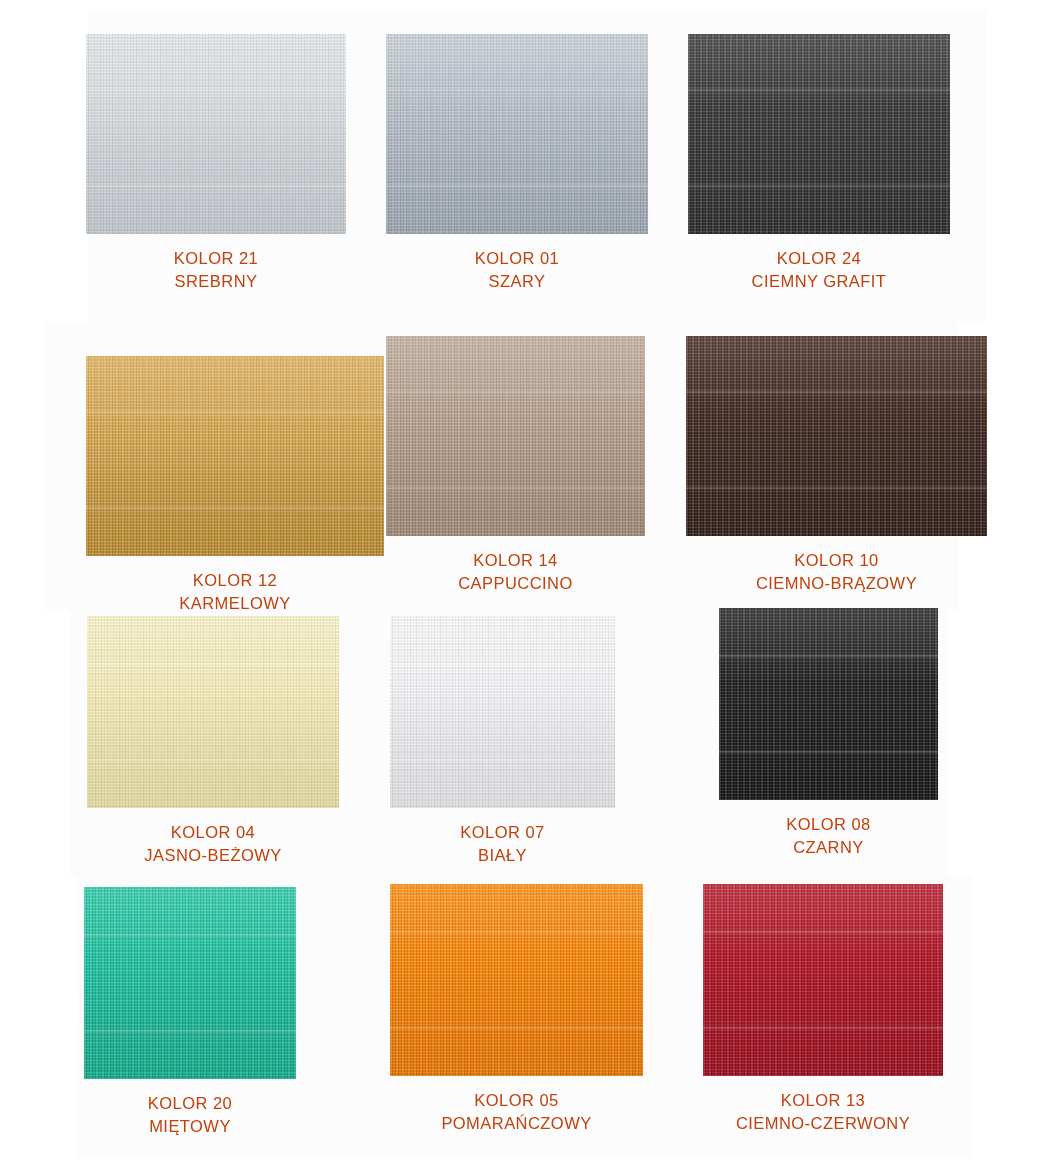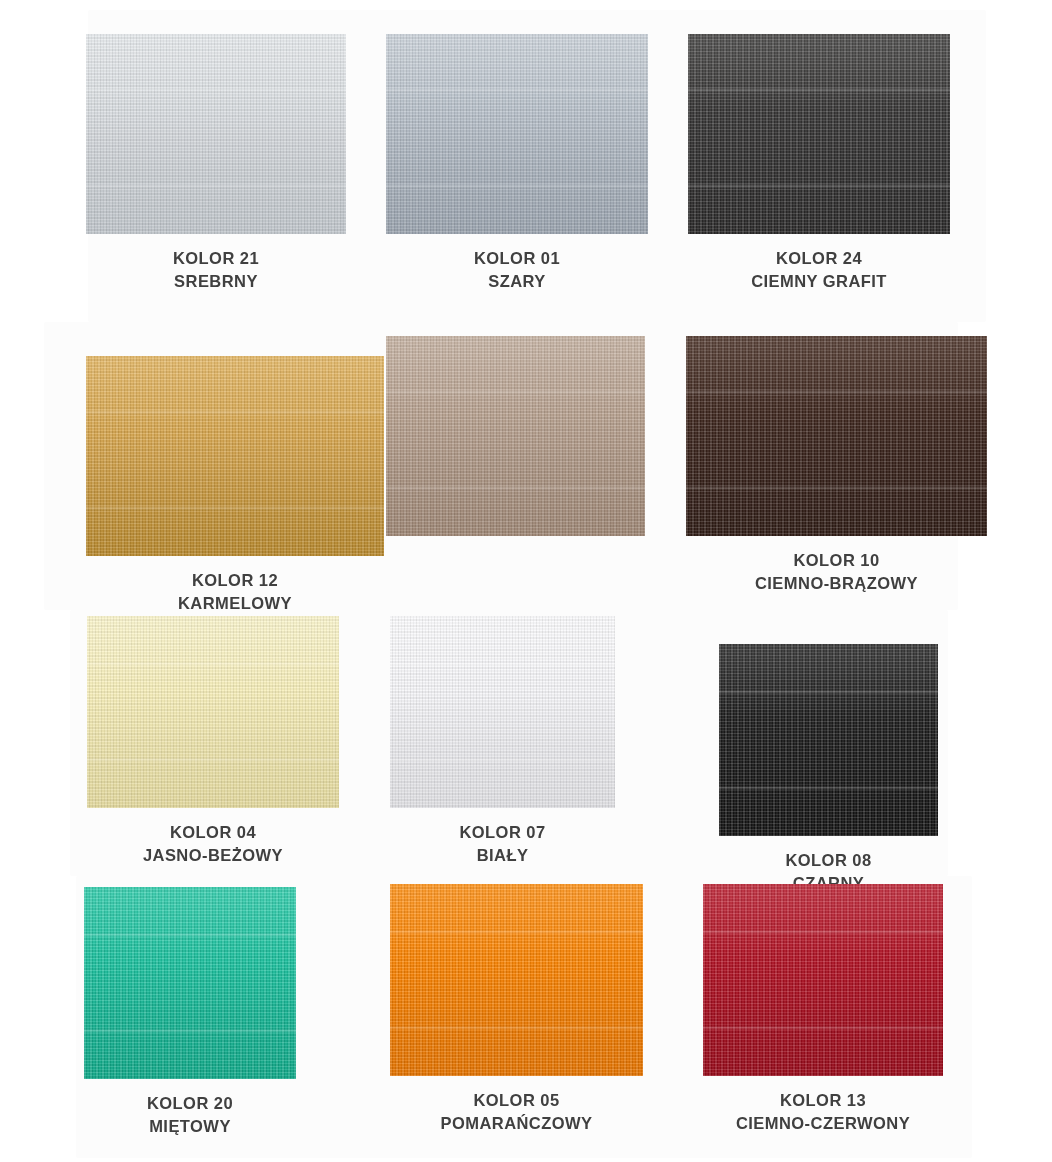--- a/index.html
+++ b/index.html
@@ -91,23 +91,23 @@
     margin-top: 13px;
     text-align: center;
     line-height: 1.42;
     white-space: nowrap;
   }
   .caption .code,
   .caption .name {
     display: block;
     font-family: "Liberation Sans", sans-serif;
     font-size: 16.5px;
-    font-weight: 700;
+    font-weight: 400;
     letter-spacing: 0.45px;
-    color: #404040;
+    color: #c2410c;
   }
 </style>
 </head>
 <body>
 
 <div id="page">
 
   <div class="panel p1"></div>
   <div class="panel p2"></div>
   <div class="panel p3"></div>
@@ -137,20 +137,24 @@
       </div>
       <div class="cell" style="left: 86px; top: 356px; width: 298px;">
         <div class="swatch" style="height: 200px; background: linear-gradient(rgb(224, 176, 88) 0%, rgb(211, 162, 74) 50%, rgb(194, 144, 47) 100%);"></div>
         <div class="caption">
           <span class="code">KOLOR 12</span>
           <span class="name">KARMELOWY</span>
         </div>
       </div>
       <div class="cell" style="left: 386px; top: 336px; width: 259px;">
         <div class="swatch" style="height: 200px; background: linear-gradient(rgb(192, 171, 154) 0%, rgb(180, 157, 139) 50%, rgb(167, 142, 123) 100%);"></div>
+        <div class="caption">
+          <span class="code">KOLOR 14</span>
+          <span class="name">CAPPUCCINO</span>
+        </div>
       </div>
       <div class="cell" style="left: 686px; top: 336px; width: 301px;">
         <div class="swatch" style="height: 200px; background: linear-gradient(rgb(69, 43, 32) 0%, rgb(59, 36, 28) 50%, rgb(49, 29, 22) 100%);"></div>
         <div class="caption">
           <span class="code">KOLOR 10</span>
           <span class="name">CIEMNO-BRĄZOWY</span>
         </div>
       </div>
       <div class="cell" style="left: 87px; top: 616px; width: 252px;">
         <div class="swatch" style="height: 192px; background: linear-gradient(rgb(249, 243, 198) 0%, rgb(246, 237, 182) 50%, rgb(242, 231, 168) 100%);"></div>
@@ -159,21 +163,21 @@
           <span class="name">JASNO-BEŻOWY</span>
         </div>
       </div>
       <div class="cell" style="left: 390px; top: 616px; width: 225px;">
         <div class="swatch" style="height: 192px; background: linear-gradient(rgb(250, 250, 252) 0%, rgb(244, 244, 247) 50%, rgb(238, 238, 242) 100%);"></div>
         <div class="caption">
           <span class="code">KOLOR 07</span>
           <span class="name">BIAŁY</span>
         </div>
       </div>
-      <div class="cell" style="left: 687px; top: 644px; width: 251px; padding-left: 32px;">
+      <div class="cell" style="left: 687px; top: 608px; width: 251px; padding-left: 32px;">
         <div class="swatch" style="height: 192px; background: linear-gradient(rgb(35, 35, 35) 0%, rgb(27, 27, 27) 50%, rgb(20, 20, 20) 100%);"></div>
         <div class="caption">
           <span class="code">KOLOR 08</span>
           <span class="name">CZARNY</span>
         </div>
       </div>
       <div class="cell" style="left: 84px; top: 887px; width: 212px;">
         <div class="swatch" style="height: 192px; background: linear-gradient(rgb(34, 199, 164) 0%, rgb(25, 189, 155) 50%, rgb(16, 178, 144) 100%);"></div>
         <div class="caption">
           <span class="code">KOLOR 20</span>

